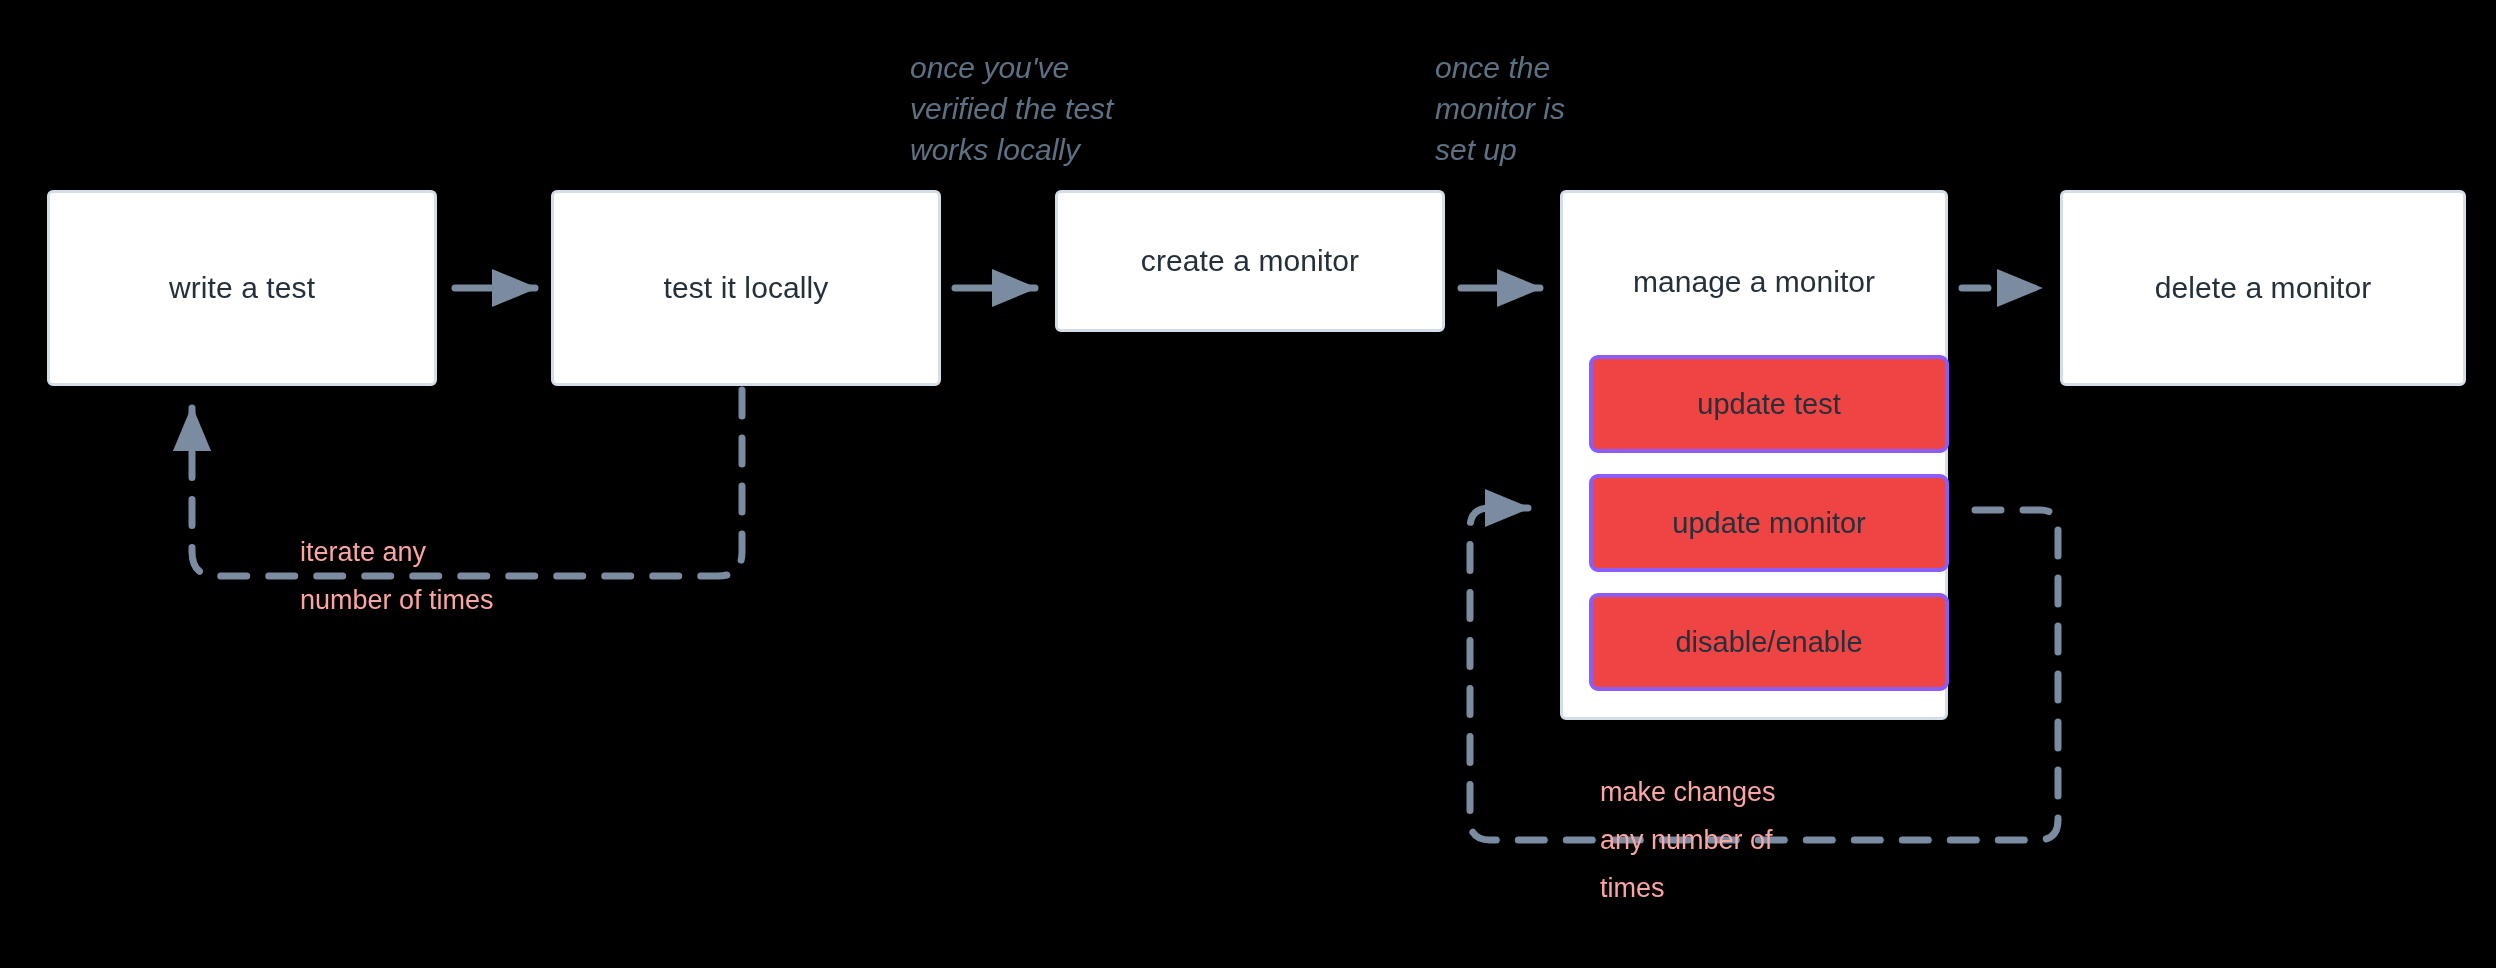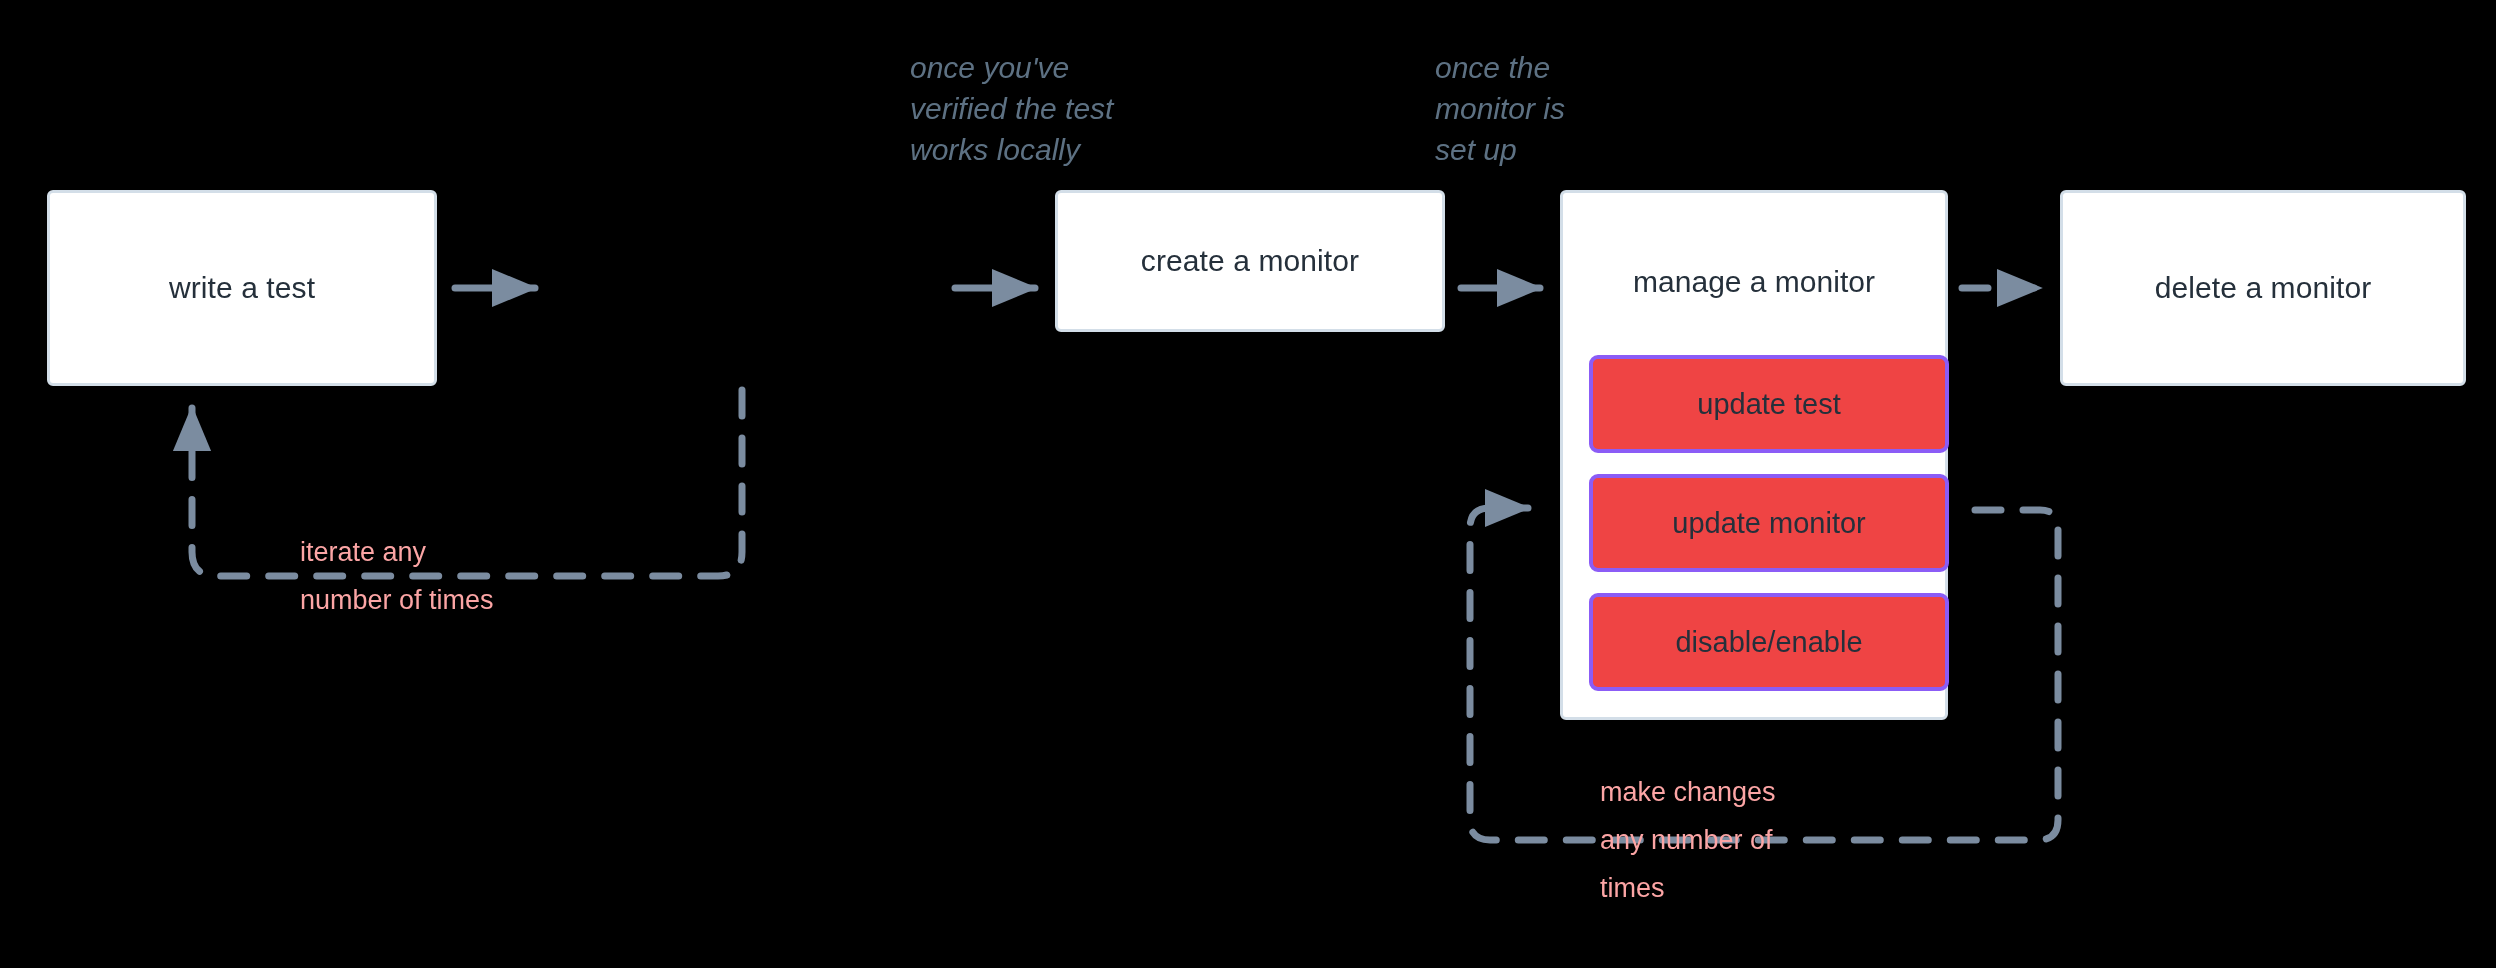--- a/index.html
+++ b/index.html
@@ -126,20 +126,23 @@
 
     <g>
       <path d="M 1975 510 L 2040 510 Q 2058 510 2058 528 L 2058 820 Q 2058 840 2038 840 L 1490 840 Q 1470 840 1470 820 L 1470 528 Q 1470 508 1490 508 L 1528 508" fill="none" stroke="#7b8ca0" stroke-width="7" stroke-linecap="round" stroke-dasharray="26 22" marker-end="url(#arrowhead)"></path>
     </g>
   </svg>
 
   <div class="node" style="left:47px; top:190px; width:390px; height:196px;">
     <span class="node-label">write a test</span>
   </div>
 
+  <div class="node" style="left:551px; top:190px; width:390px; height:196px;">
+    <span class="node-label">test it locally</span>
+  </div>
 
   <div class="node" style="left:1055px; top:190px; width:390px; height:142px;">
     <span class="node-label">create a monitor</span>
   </div>
 
   <div class="node manage-node" style="left:1560px; top:190px; width:388px; height:530px;">
     <div class="manage-title">manage a monitor</div>
 
     <div class="subnode" style="top:162px;">
       <span class="subnode-label">update test</span>

